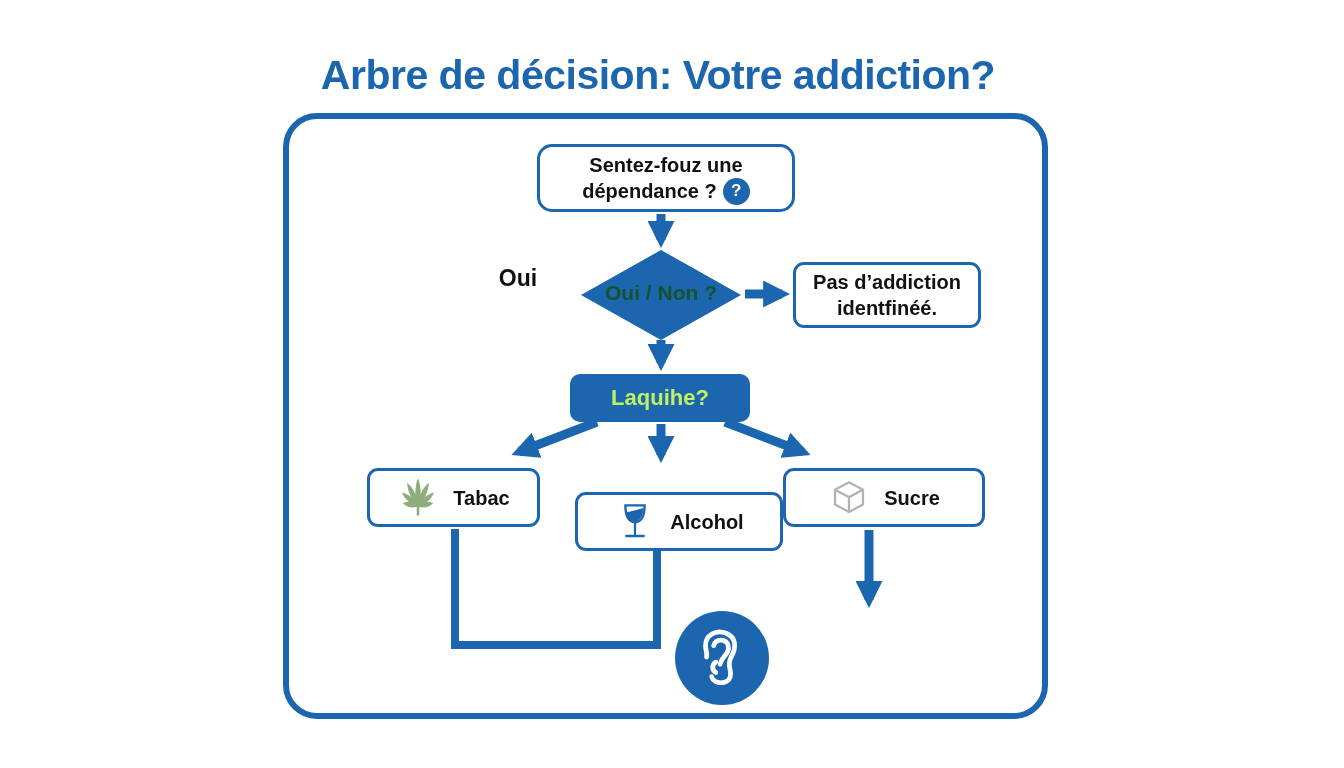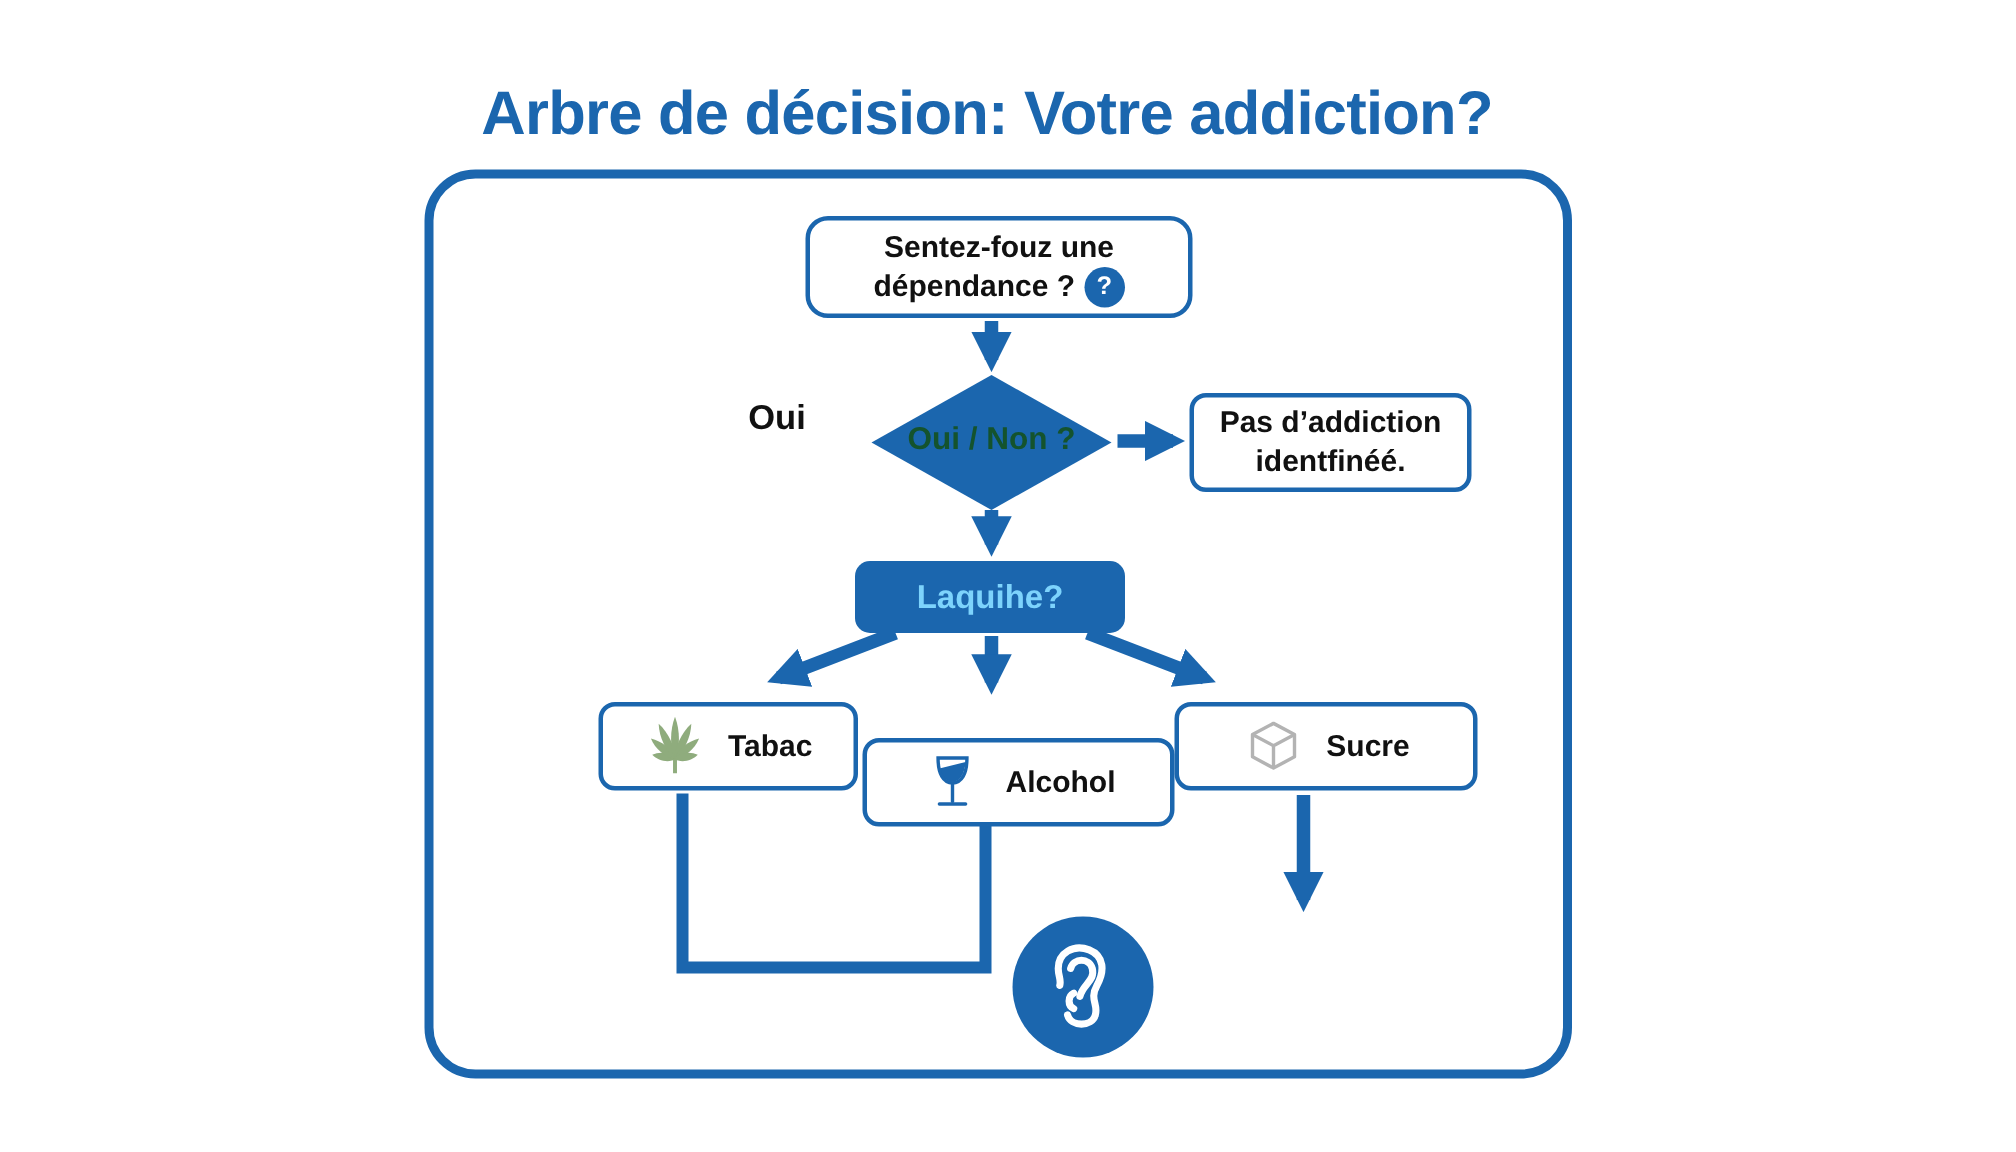--- a/index.html
+++ b/index.html
@@ -49,27 +49,27 @@
 
   .decision-label{
     position:absolute;left:581px;top:281px;width:160px;text-align:center;
     color:#14532d;font-size:21px;
   }
 
   .no-addiction-node{left:793px;top:262px;width:188px;height:66px;border-radius:11px;font-size:20px;}
 
   .which-node{
     position:absolute;left:570px;top:374px;width:180px;height:48px;
-    background:var(--primary-blue);border-radius:10px;color:#7dd3fc;font-size:22px;
+    background:var(--primary-blue);border-radius:10px;color:#bef264;font-size:22px;
     display:flex;align-items:center;justify-content:center;
   }
 
   .option-node{height:59px;border-radius:11px;}
   .option-node .icon{width:42px;height:42px;flex:0 0 auto;display:flex;align-items:center;justify-content:center;}
-  .tabac-node{left:367px;top:468px;width:173px;margin-left:32px;}
+  .tabac-node{left:367px;top:468px;width:173px;}
   .alcohol-node{left:575px;top:492px;width:208px;}
   .sucre-node{left:783px;top:468px;width:202px;}
 
   .leaf-fill{fill:var(--leaf-green);}
   .wine-stroke{stroke:var(--primary-blue);fill:none;stroke-width:2.6;stroke-linecap:round;}
   .wine-fill{fill:var(--primary-blue);}
   .cube-stroke{stroke:var(--cube-gray);fill:none;stroke-width:2.6;stroke-linejoin:round;}
 
   .ear-badge{
     position:absolute;left:675px;top:611px;width:94px;height:94px;border-radius:50%;

